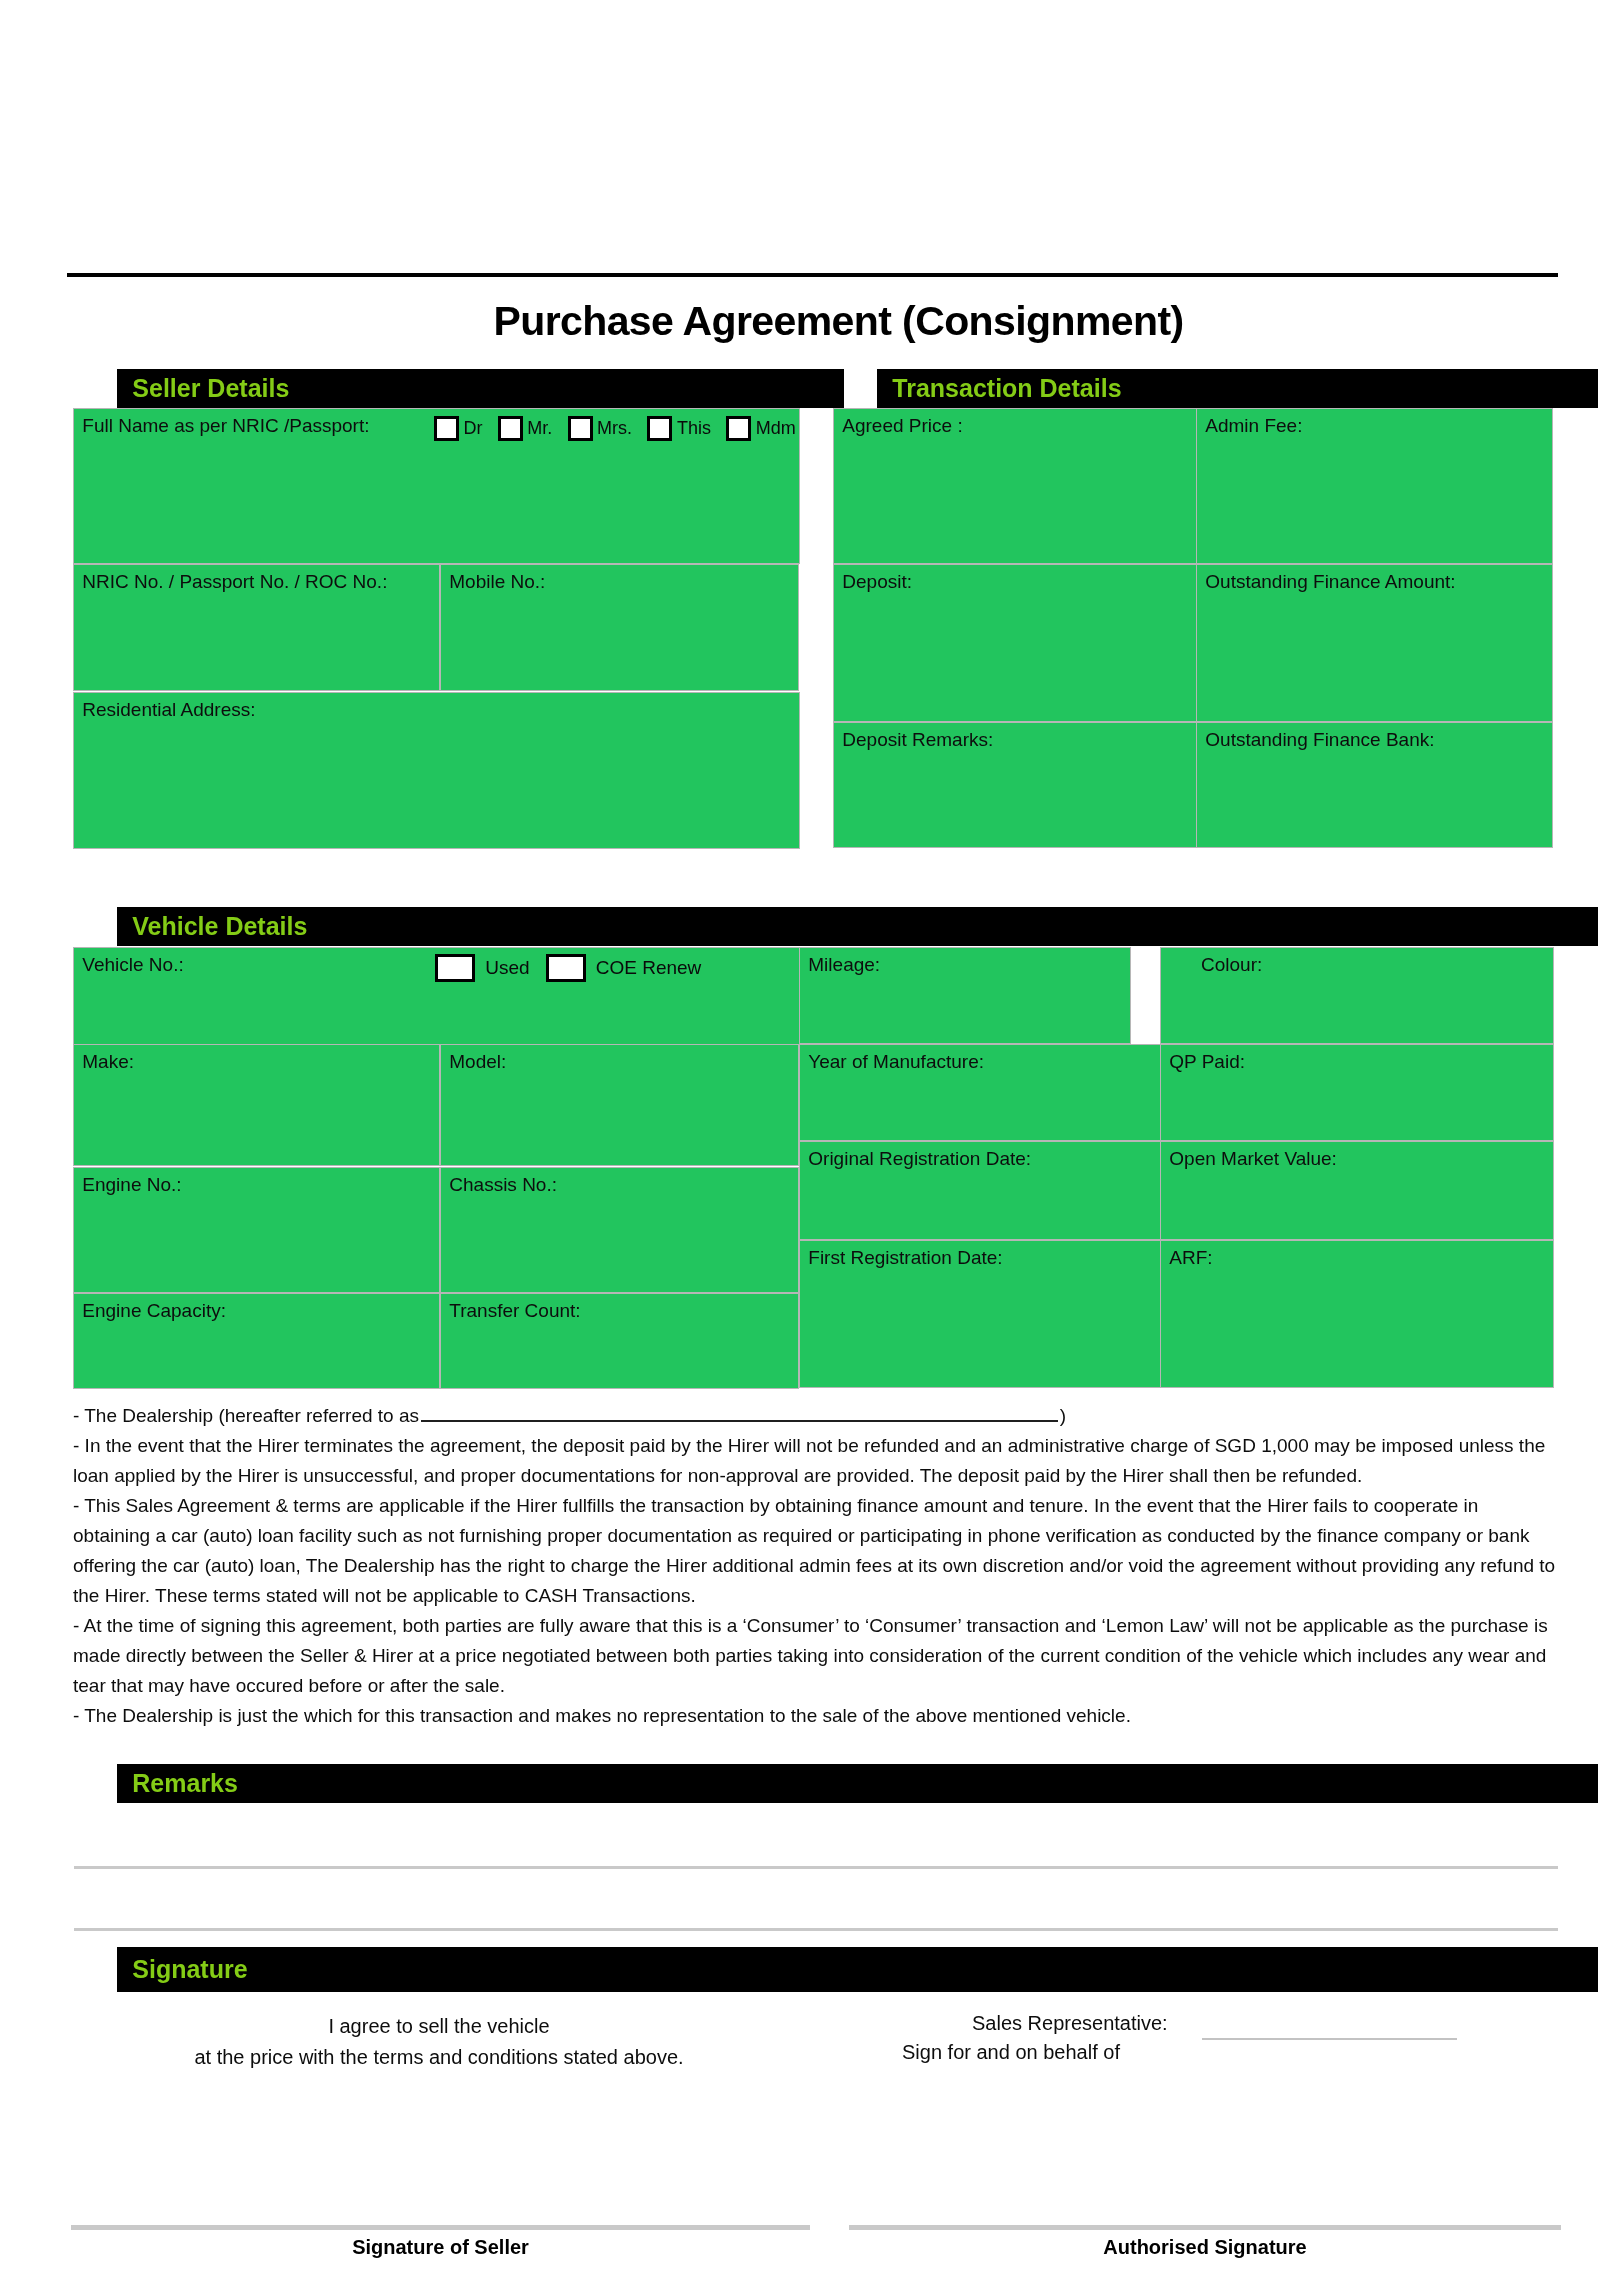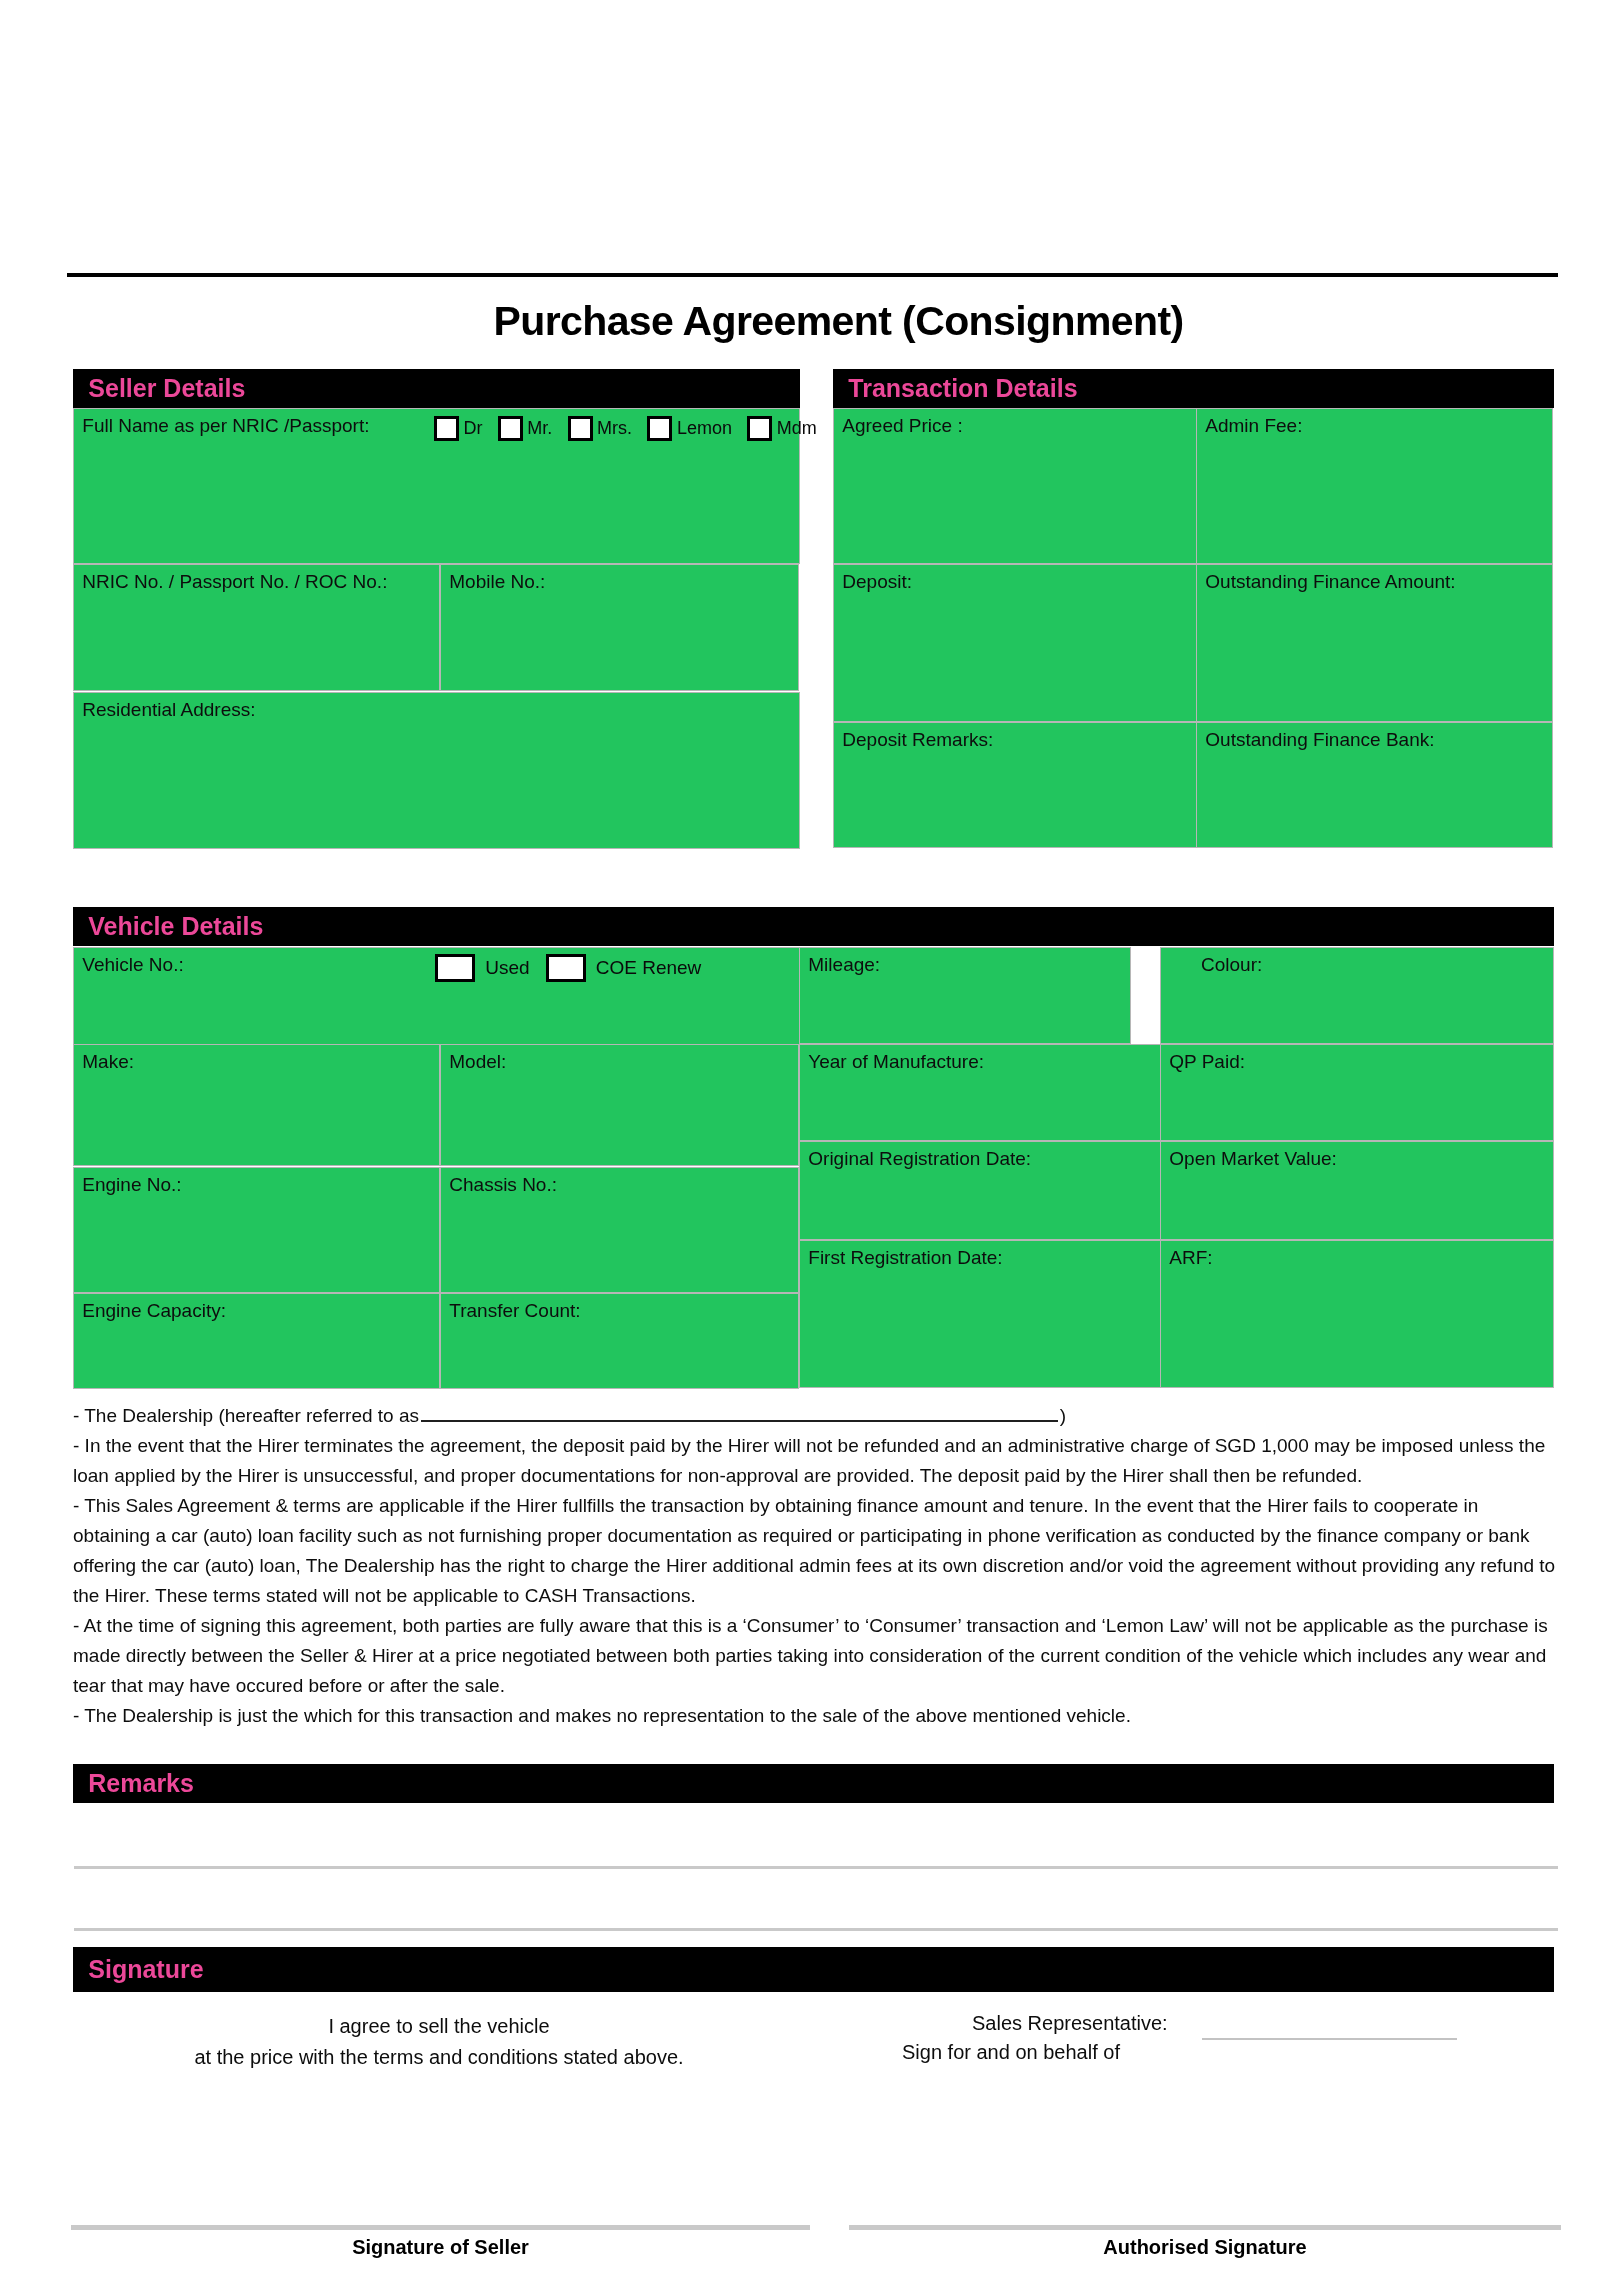--- a/index.html
+++ b/index.html
@@ -9,22 +9,22 @@
     overflow:hidden;
   }
   .abs{position:absolute;box-sizing:border-box;}
   .rule{background:#000000;}
   .grayline{background:#c9c9c9;}
   .title{
     left:52px;top:298px;width:1573px;text-align:center;
     font-size:41px;font-weight:bold;letter-spacing:-0.6px;color:#000;
   }
   .bar{
-    background:#000000;color:#ec4899;font-weight:bold;font-size:25px;
-    display:flex;align-items:center;padding-left:15.3px;
+    background:#000000;color:#84cc16;font-weight:bold;font-size:25px;
+    display:flex;align-items:center;padding-left:15.3px;margin-left:44px;
   }
   .cell{
     border:1.9px solid #b6b6b6;background:#22c55e;padding:5.1px 6.4px 0 8.3px;
     position:absolute;box-sizing:border-box;
   }
   .lbl{font-size:19px;line-height:23px;color:#0d0d0d;}
   .cb-row{position:absolute;display:flex;align-items:flex-start;}
   .cb-group{display:flex;align-items:center;}
   .cb-s{width:19px;height:19px;border:3.2px solid #000;background:#fff;display:inline-block;flex:none;}
   .cb-v{width:34px;height:21.6px;border:3.2px solid #000;background:#fff;display:inline-block;flex:none;}
@@ -57,21 +57,21 @@
     <span class="cb-group">
       <span class="cb-s"></span>
       <span class="cb-lbl-s">Mr.</span>
     </span>
     <span class="cb-group">
       <span class="cb-s"></span>
       <span class="cb-lbl-s">Mrs.</span>
     </span>
     <span class="cb-group">
       <span class="cb-s"></span>
-      <span class="cb-lbl-s">Lemon</span>
+      <span class="cb-lbl-s">This</span>
     </span>
     <span class="cb-group">
       <span class="cb-s"></span>
       <span class="cb-lbl-s">Mdm</span>
     </span>
   </div>
 </div>
 <div class="cell" style="left:73px;top:564px;width:367px;height:127px;">
   <span class="lbl">NRIC No. / Passport No. / ROC No.:</span>
 </div>

